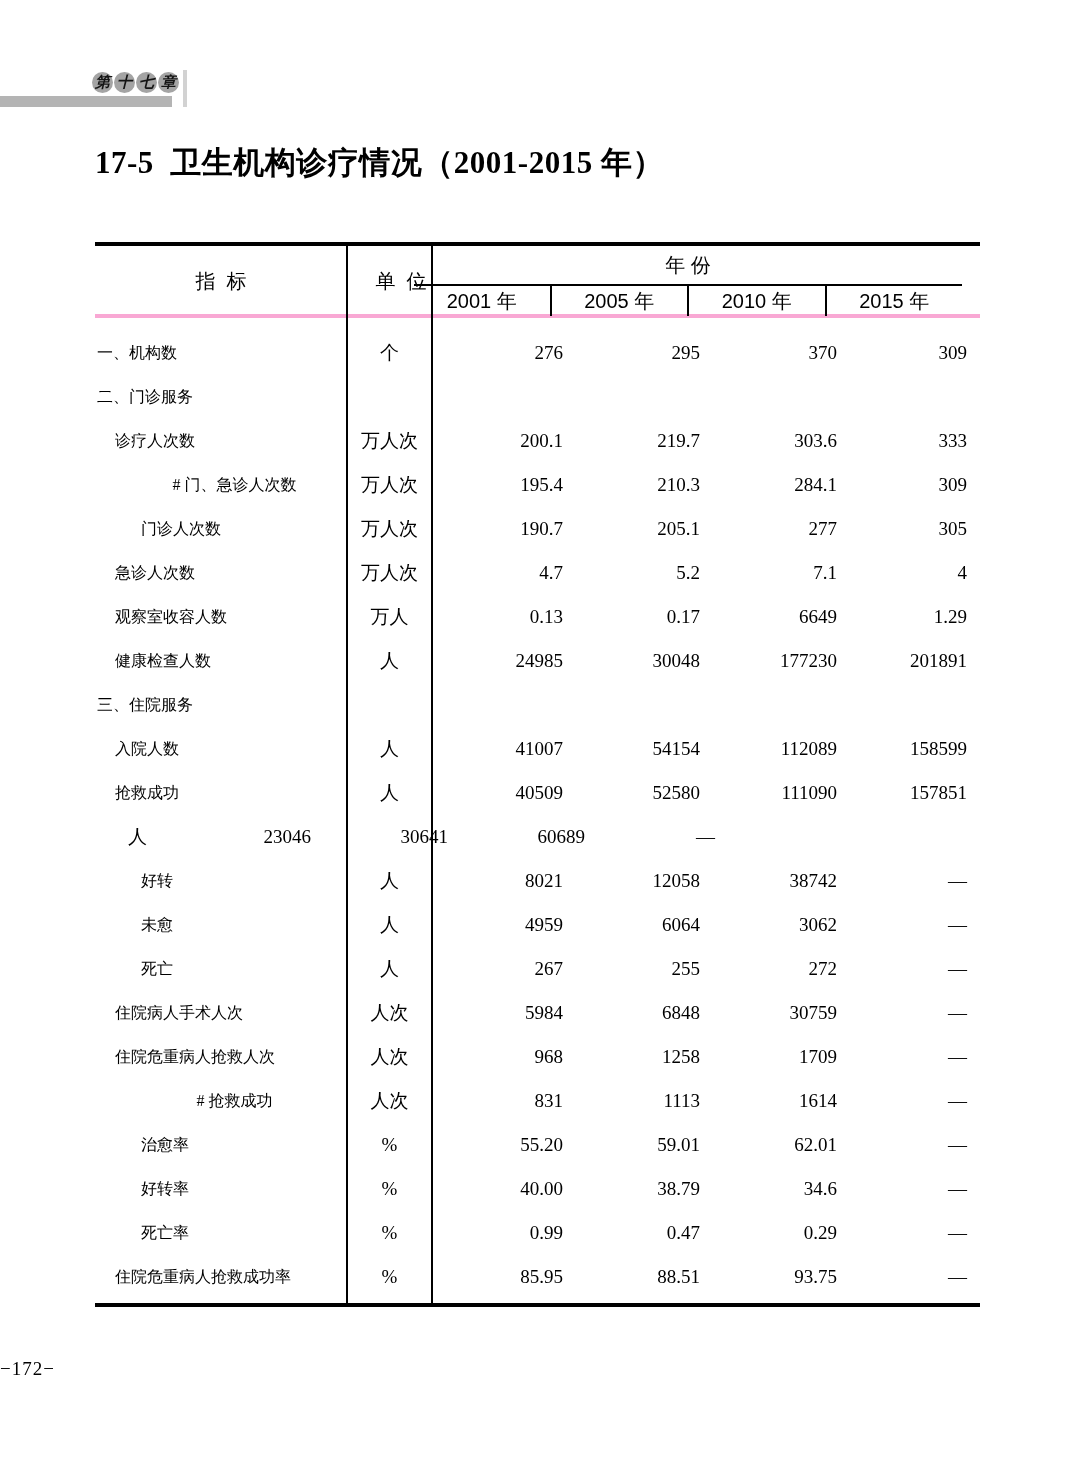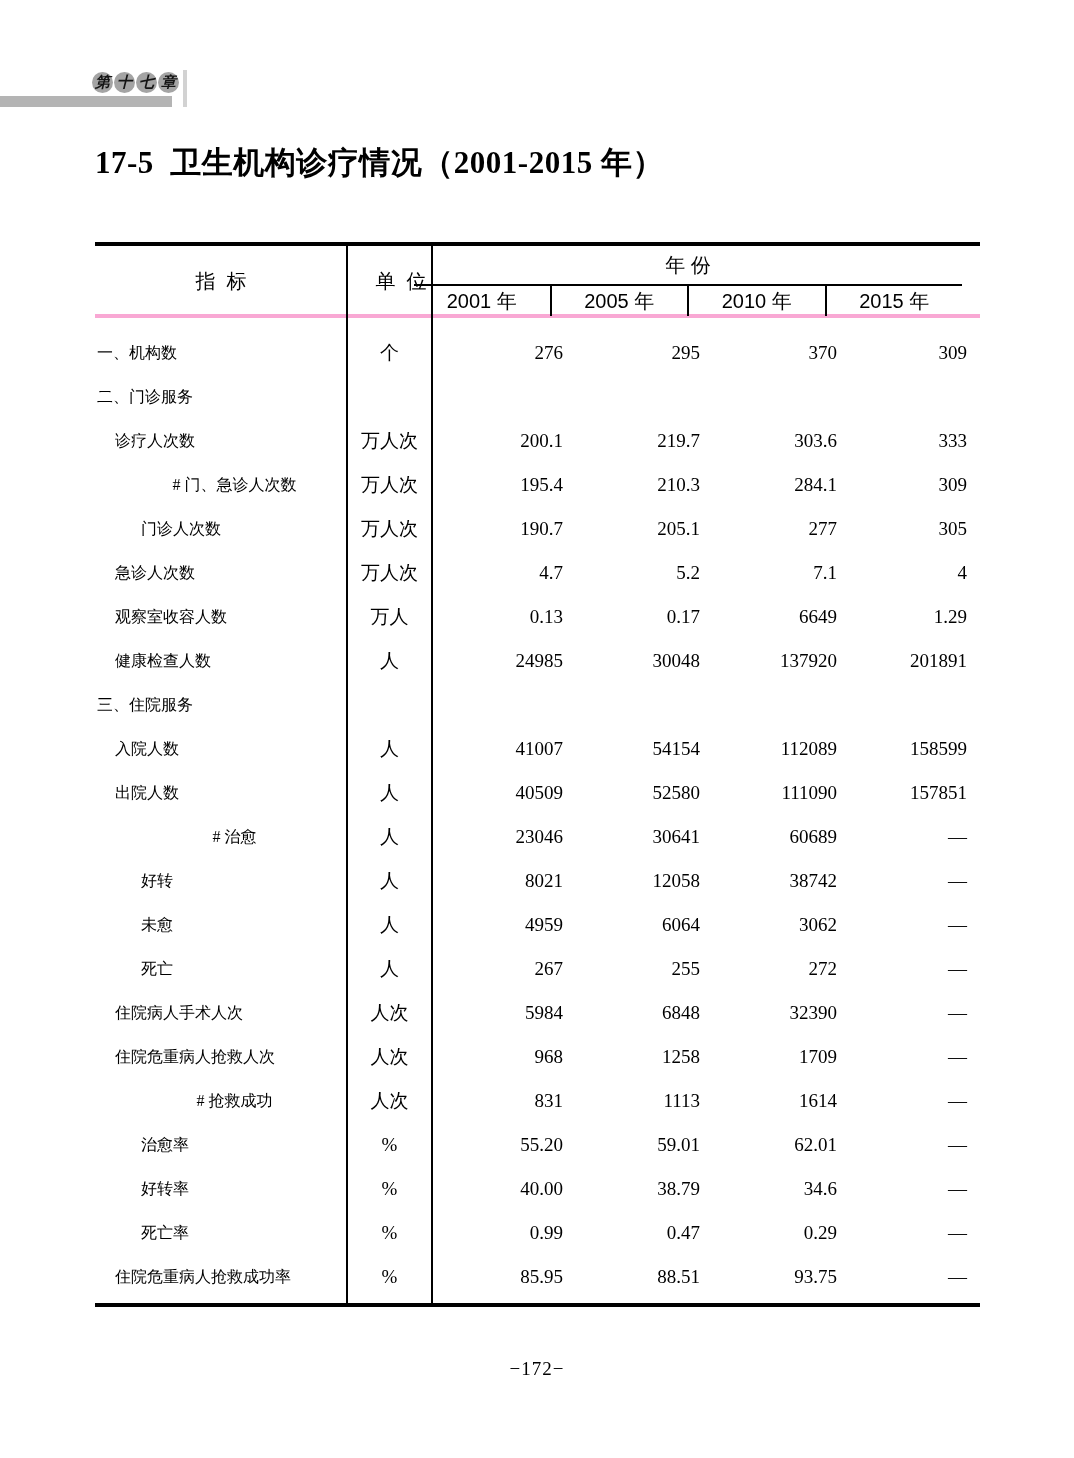--- a/index.html
+++ b/index.html
@@ -59,21 +59,21 @@
   .c-indicator { width:252px; font-size:16px; white-space:pre; }
   .indent-0 { padding-left:2px; }
   .indent-1 { padding-left:20px; }
   .indent-2 { padding-left:27px;text-align:center; }
   .indent-3 { padding-left:46px; }
   .c-unit { width:85px; text-align:center; font-size:19px; }
   .c-val { width:137px; text-align:right; padding-right:6px; font-size:19px; }
   .c-val:last-child { padding-right:13px; }
 
   
-  .page-num { position:absolute; left:0; right:0; top:1358px; text-align:center;
+  .page-num { position:absolute; left:0; right:0; top:1358px; 
     font-size:19px; letter-spacing:1px; }
 </style>
 </head>
 <body>
 
 <div class="page">
 
   <div class="gray-bar"></div>
   <div class="badge">
     <span class="badge-char">第</span>
@@ -161,21 +161,21 @@
     <div class="c-val">0.17</div>
     <div class="c-val">6649</div>
     <div class="c-val">1.29</div>
   </div>
 
   <div class="t-row">
     <div class="c-indicator indent-1">健康检查人数</div>
     <div class="c-unit">人</div>
     <div class="c-val">24985</div>
     <div class="c-val">30048</div>
-    <div class="c-val">137920</div>
+    <div class="c-val">177230</div>
     <div class="c-val">201891</div>
   </div>
 
   <div class="t-row">
     <div class="c-indicator indent-0">三、住院服务</div>
     <div class="c-unit"></div>
     <div class="c-val"></div>
     <div class="c-val"></div>
     <div class="c-val"></div>
     <div class="c-val"></div>
@@ -184,30 +184,29 @@
   <div class="t-row">
     <div class="c-indicator indent-1">入院人数</div>
     <div class="c-unit">人</div>
     <div class="c-val">41007</div>
     <div class="c-val">54154</div>
     <div class="c-val">112089</div>
     <div class="c-val">158599</div>
   </div>
 
   <div class="t-row">
-    <div class="c-indicator indent-1">出院人数</div>
+    <div class="c-indicator indent-1">抢救成功</div>
     <div class="c-unit">人</div>
     <div class="c-val">40509</div>
     <div class="c-val">52580</div>
     <div class="c-val">111090</div>
     <div class="c-val">157851</div>
   </div>
 
   <div class="t-row">
-    <div class="c-indicator indent-2"># 治愈</div>
     <div class="c-unit">人</div>
     <div class="c-val">23046</div>
     <div class="c-val">30641</div>
     <div class="c-val">60689</div>
     <div class="c-val">—</div>
   </div>
 
   <div class="t-row">
     <div class="c-indicator indent-3">好转</div>
     <div class="c-unit">人</div>
@@ -233,21 +232,21 @@
     <div class="c-val">255</div>
     <div class="c-val">272</div>
     <div class="c-val">—</div>
   </div>
 
   <div class="t-row">
     <div class="c-indicator indent-1">住院病人手术人次</div>
     <div class="c-unit">人次</div>
     <div class="c-val">5984</div>
     <div class="c-val">6848</div>
-    <div class="c-val">32390</div>
+    <div class="c-val">30759</div>
     <div class="c-val">—</div>
   </div>
 
   <div class="t-row">
     <div class="c-indicator indent-1">住院危重病人抢救人次</div>
     <div class="c-unit">人次</div>
     <div class="c-val">968</div>
     <div class="c-val">1258</div>
     <div class="c-val">1709</div>
     <div class="c-val">—</div>

